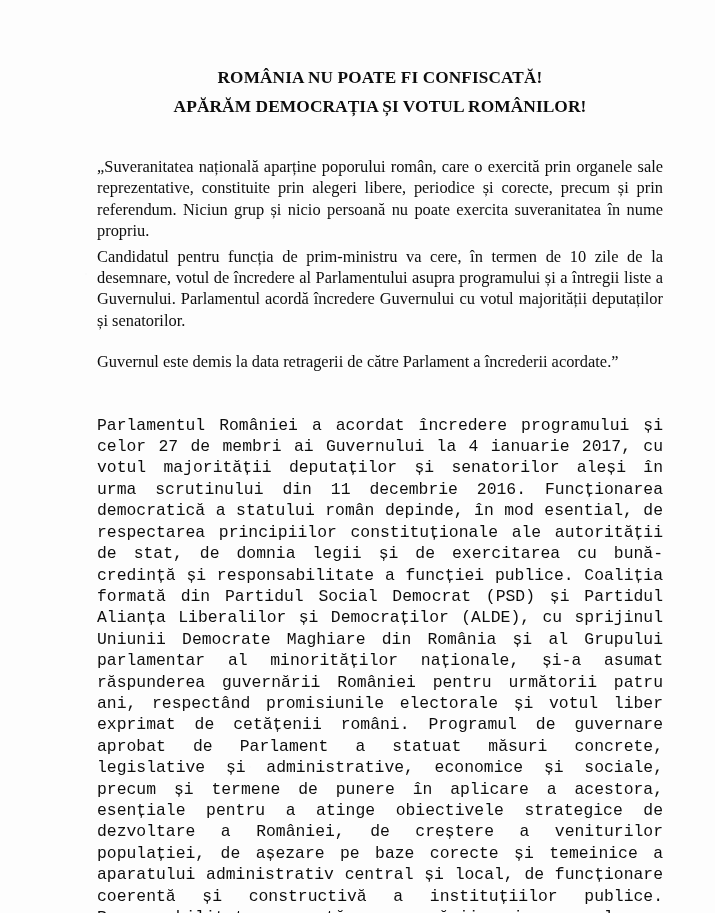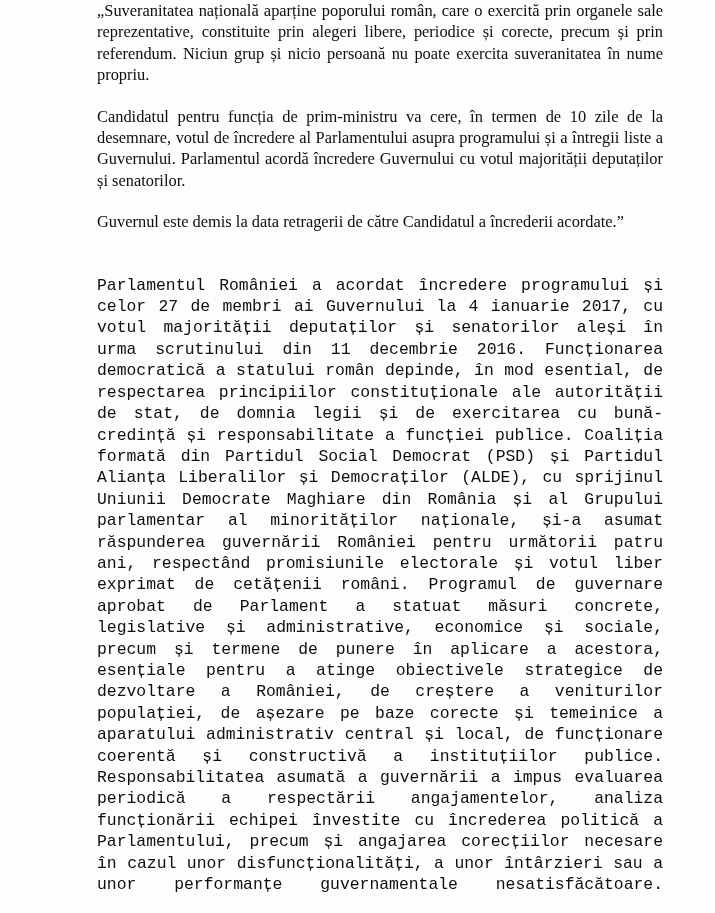--- a/index.html
+++ b/index.html
@@ -49,22 +49,22 @@
     letter-spacing: 0.05px;
   }
   .para {
     text-align: justify;
     text-justify: inter-word;
     font-size: 16.4px;
     line-height: 21.4px;
     margin: 0;
     hyphens: manual;
   }
-  .para.quote-1 { }
-  .para.quote-2 { margin-top: 20px; }
+  .para.quote-1 { margin-top: 36px; }
+  .para.quote-2 { margin-top: 4px; }
   .para.quote-3 { margin-top: 20px; }
   .para.attribution {
     margin-top: 20px;
     text-align: left;
   }
   .para.body-main {
     margin-top: 42px;
     text-align: justify;
     font-family: Liberation Mono, monospace;
   }
@@ -73,24 +73,28 @@
     display: inline-block;
     width: 100%;
   }
 </style>
 </head>
 <body>
 
 <div class="page">
   <div class="content">
 
+    <div class="heading-block">
+      <div class="doc-heading line-1">ROMÂNIA NU POATE FI CONFISCATĂ!</div>
+      <div class="doc-heading line-2">APĂRĂM DEMOCRAȚIA ȘI VOTUL ROMÂNILOR!</div>
+    </div>
 
     <p class="para quote-1">„Suveranitatea națională aparține poporului român, care o exercită prin organele sale reprezentative, constituite prin alegeri libere, periodice și corecte, precum și prin referendum. Niciun grup și nicio persoană nu poate exercita suveranitatea în nume propriu.</p>
 
     <p class="para quote-2">Candidatul pentru funcția de prim-ministru va cere, în termen de 10 zile de la desemnare, votul de încredere al Parlamentului asupra programului și a întregii liste a Guvernului. Parlamentul acordă încredere Guvernului cu votul majorității deputaților și senatorilor.</p>
 
-    <p class="para quote-3">Guvernul este demis la data retragerii de către Candidatul a încrederii acordate.”</p>
+    <p class="para quote-3">Guvernul este demis la data retragerii de către Parlament a încrederii acordate.”</p>
 
 
     <p class="para body-main">Parlamentul României a acordat încredere programului și celor 27 de membri ai Guvernului la 4 ianuarie 2017, cu votul majorității deputaților și senatorilor aleși în urma scrutinului din 11 decembrie 2016. Funcționarea democratică a statului român depinde, în mod esential, de respectarea principiilor constituționale ale autorității de stat, de domnia legii și de exercitarea cu bună-credință și responsabilitate a funcției publice. Coaliția formată din Partidul Social Democrat (PSD) și Partidul Alianța Liberalilor și Democraților (ALDE), cu sprijinul Uniunii Democrate Maghiare din România și al Grupului parlamentar al minorităților naționale, și-a asumat răspunderea guvernării României pentru următorii patru ani, respectând promisiunile electorale și votul liber exprimat de cetățenii români. Programul de guvernare aprobat de Parlament a statuat măsuri concrete, legislative și administrative, economice și sociale, precum și termene de punere în aplicare a acestora, esențiale pentru a atinge obiectivele strategice de dezvoltare a României, de creștere a veniturilor populației, de așezare pe baze corecte și temeinice a aparatului administrativ central și local, de funcționare coerentă și constructivă a instituțiilor publice. Responsabilitatea asumată a guvernării a impus evaluarea periodică a respectării angajamentelor, analiza funcționării echipei învestite cu încrederea politică a Parlamentului, precum și angajarea corecțiilor necesare în cazul unor disfuncționalități, a unor întârzieri sau a unor performanțe guvernamentale nesatisfăcătoare.</p>
 
   </div>
 </div>
 
 </body></html>

